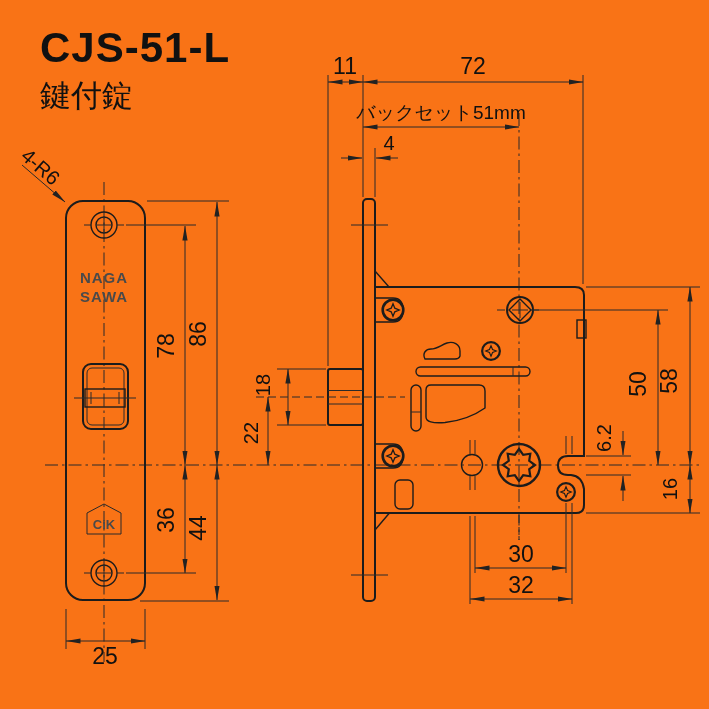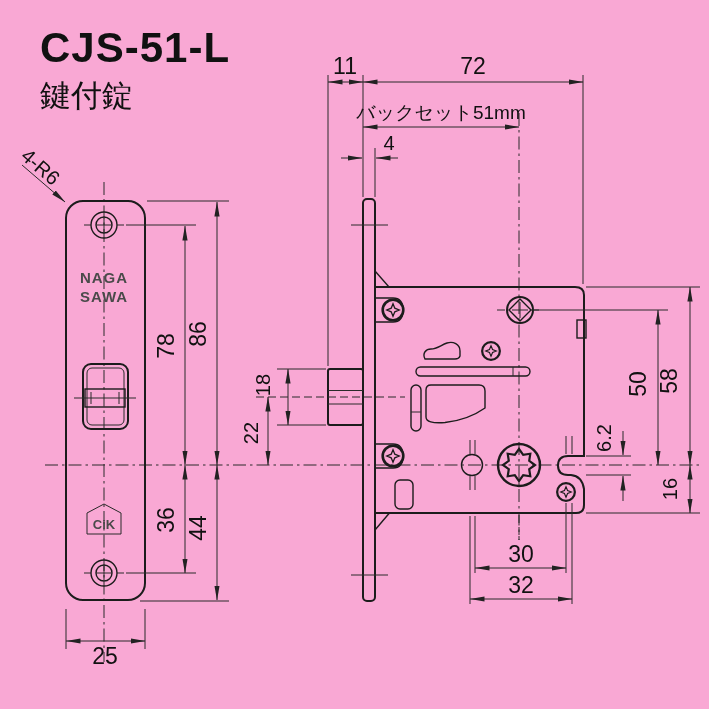--- a/index.html
+++ b/index.html
@@ -1,16 +1,16 @@
 <!DOCTYPE html>
 <html><head>
 <meta charset="utf-8">
 <style>
   html,body{margin:0;padding:0;background:#fff;}
-  .sheet{position:relative;width:709px;height:709px;background:#f9a8d4;overflow:hidden;
+  .sheet{position:relative;width:709px;height:709px;background:#f97316;overflow:hidden;
          font-family:"Liberation Sans", sans-serif;}
   svg{display:block;}
   .ol  {fill:none;stroke:#1c1c1c;stroke-width:2;}
   .ol25{fill:none;stroke:#1c1c1c;stroke-width:2.4;}
   .det {fill:none;stroke:#1c1c1c;stroke-width:1.4;}
   .thin{fill:none;stroke:#2a2a2a;stroke-width:1;}
   .cl  {fill:none;stroke:#2a2a2a;stroke-width:1;stroke-dasharray:13 4 2.5 4;}
   .dsh {fill:none;stroke:#2a2a2a;stroke-width:1;stroke-dasharray:8 4;}
   .dim {font-size:23px;fill:#111;}
   .dimS{font-size:20px;fill:#111;}

